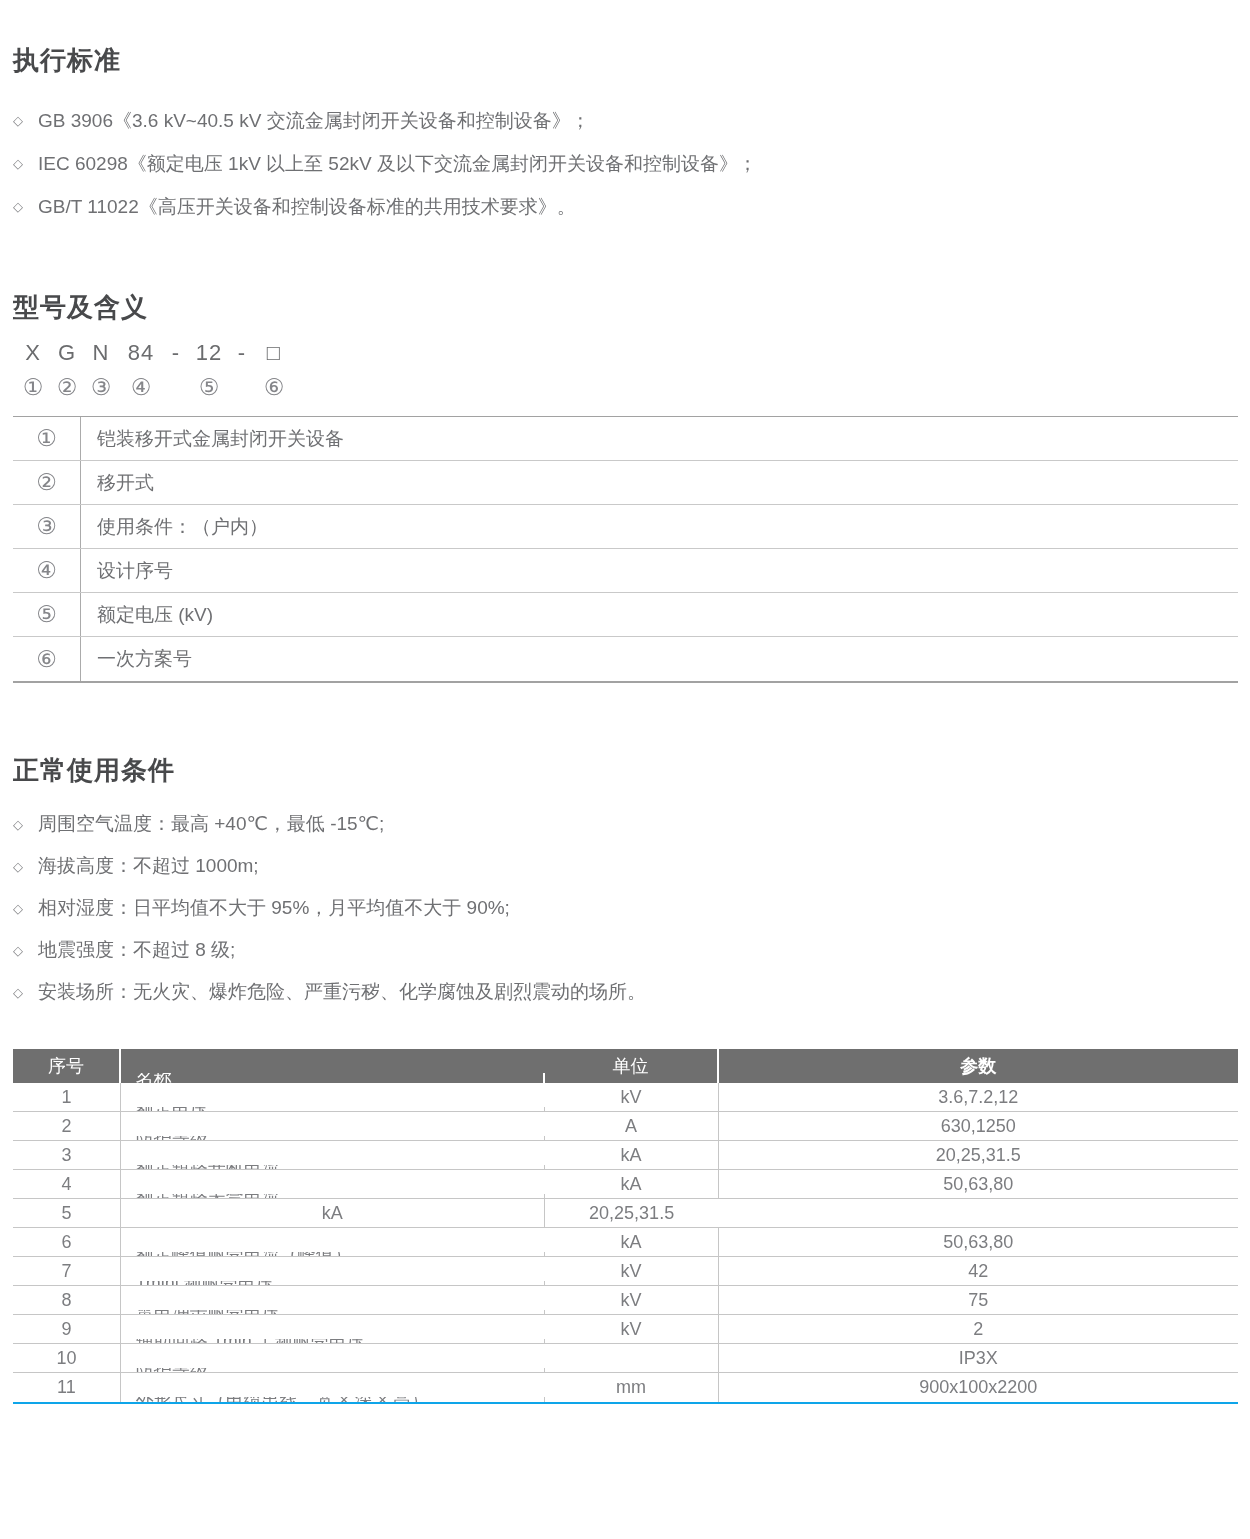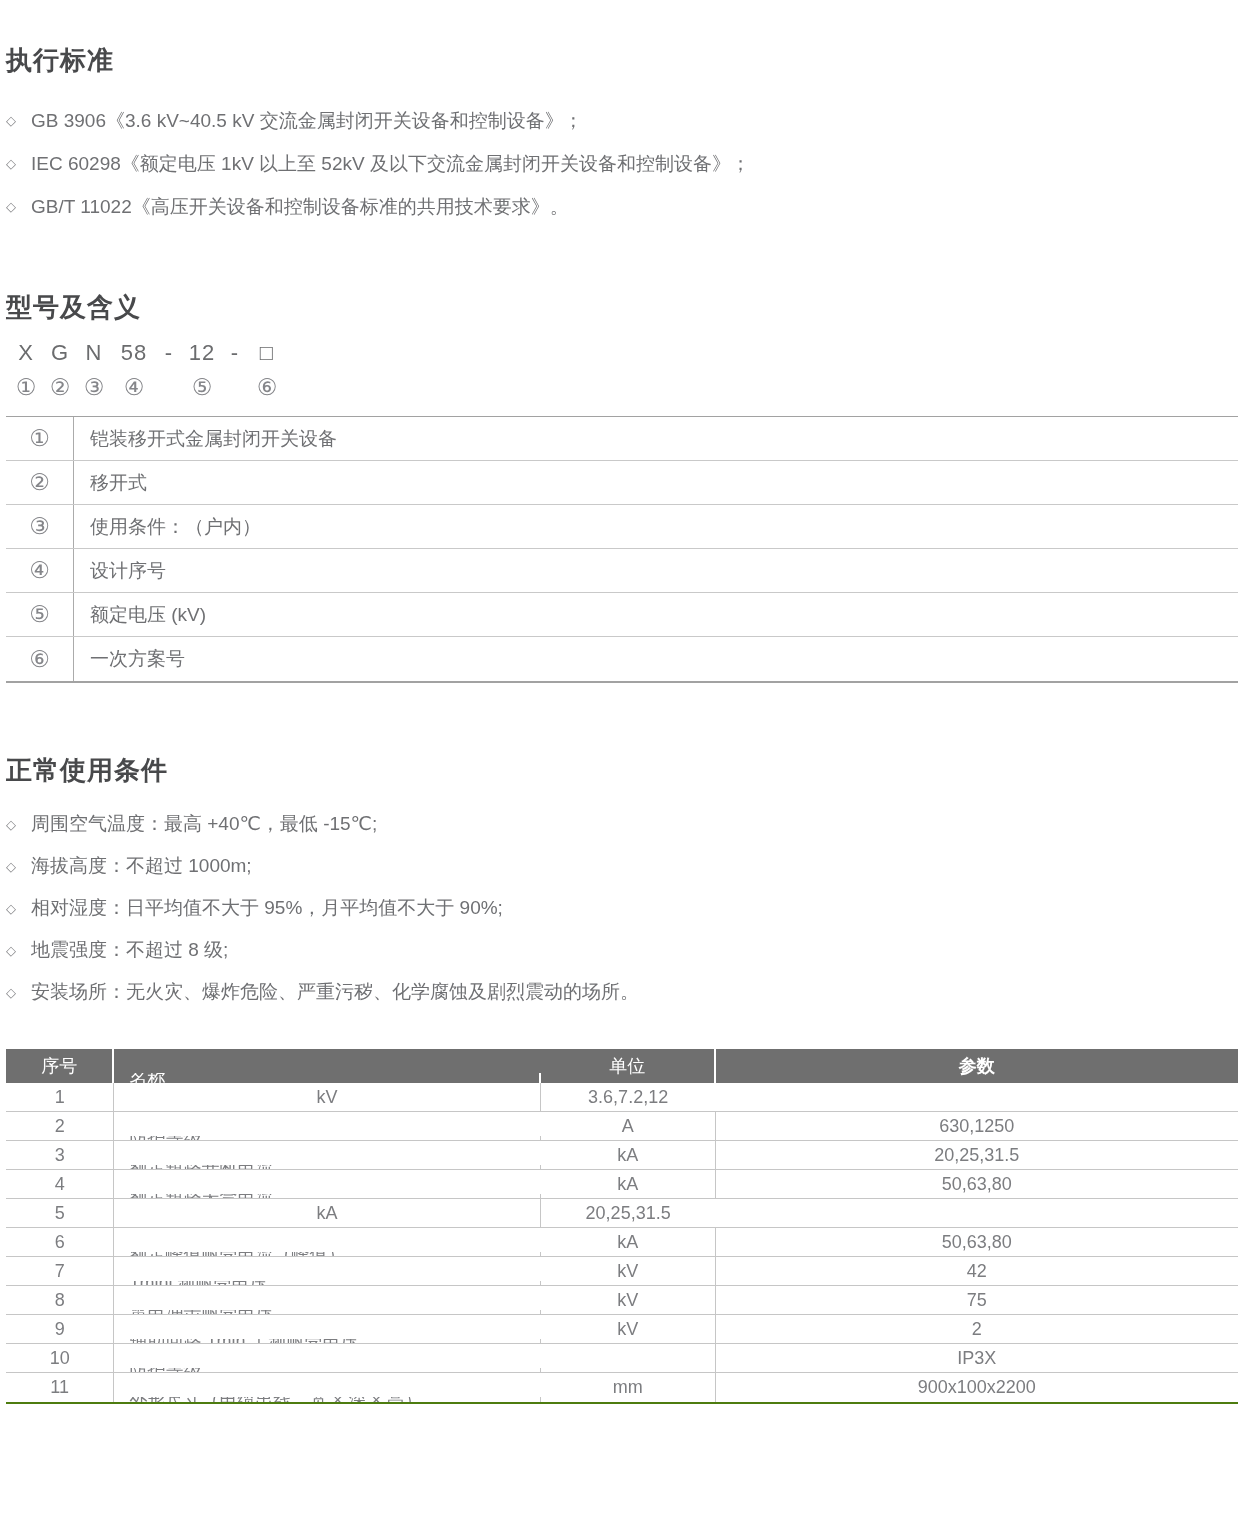--- a/index.html
+++ b/index.html
@@ -4,21 +4,21 @@
 <style>
   * { box-sizing: border-box; margin: 0; padding: 0; }
   html, body { background: #ffffff; }
   body {
     width: 1250px;
     height: 1539px;
     font-family: "Liberation Sans", "DejaVu Sans", sans-serif;
     color: #6f7073;
     overflow: hidden;
   }
-  .page { padding: 45px 12px 0 6px; }
+  .page { padding: 45px 12px 0 13px; }
 
   h2.sec-title {
     font-size: 26px;
     font-weight: bold;
     color: #48494b;
     letter-spacing: 1px;
     line-height: 30px;
   }
 
   
@@ -89,21 +89,21 @@
     display: flex; align-items: center;
     padding-left: 16px;
     font-size: 19px;
     color: #6f7073;
   }
 
   .cond-title { margin-top: 72px; }
 
   
   .params-title { margin-top: 84px; }
-  .params-table { margin-top: 36px; border-bottom: 2px solid #4d7c0f; }
+  .params-table { margin-top: 36px; border-bottom: 2px solid #0ea5e9; }
   .p-row {
     display: grid;
     grid-template-columns: 8.8% 34.6% 14.2% 42.4%;
   }
   .p-head { background: #6f6f6f; height: 34px; }
   .p-head .p-cell {
     color: #ffffff;
     font-size: 18px;
     border-right: 2px solid #ffffff;
   }
@@ -158,21 +158,21 @@
       </div>
       <div class="code-col">
         <span class="code">G</span>
         <span class="mark">②</span>
       </div>
       <div class="code-col">
         <span class="code">N</span>
         <span class="mark">③</span>
       </div>
       <div class="code-col" style="min-width:46px">
-        <span class="code">58</span>
+        <span class="code">84</span>
         <span class="mark">④</span>
       </div>
       <div class="code-col" style="min-width:24px">
         <span class="code">-</span>
         <span class="mark"></span>
       </div>
       <div class="code-col" style="min-width:42px">
         <span class="code">12</span>
         <span class="mark">⑤</span>
       </div>
@@ -245,20 +245,21 @@
     <div class="params-table">
       <div class="p-row p-head">
         <div class="p-cell">序号</div>
         <div class="p-cell name">名称</div>
         <div class="p-cell">单位</div>
         <div class="p-cell">参数</div>
       </div>
 
       <div class="p-row p-body">
         <div class="p-cell">1</div>
+        <div class="p-cell name">额定电压</div>
         <div class="p-cell">kV</div>
         <div class="p-cell">3.6,7.2,12</div>
       </div>
       <div class="p-row p-body">
         <div class="p-cell">2</div>
         <div class="p-cell name">防护等级</div>
         <div class="p-cell">A</div>
         <div class="p-cell">630,1250</div>
       </div>
       <div class="p-row p-body">

